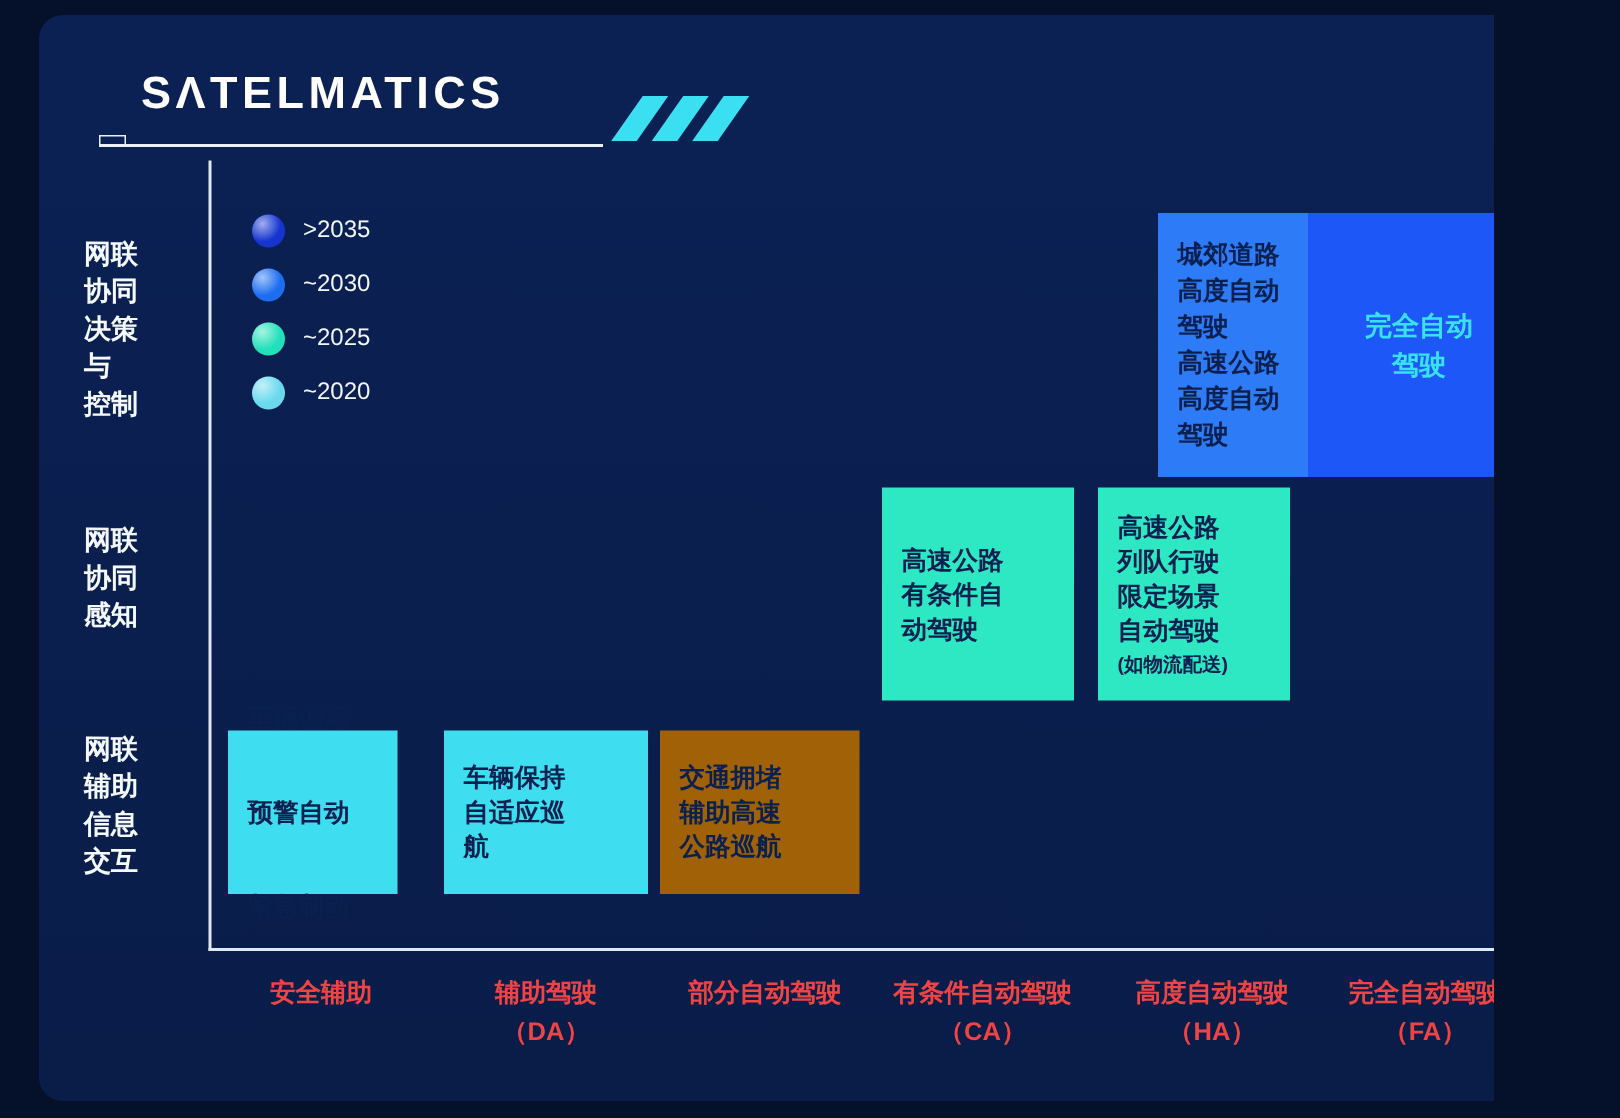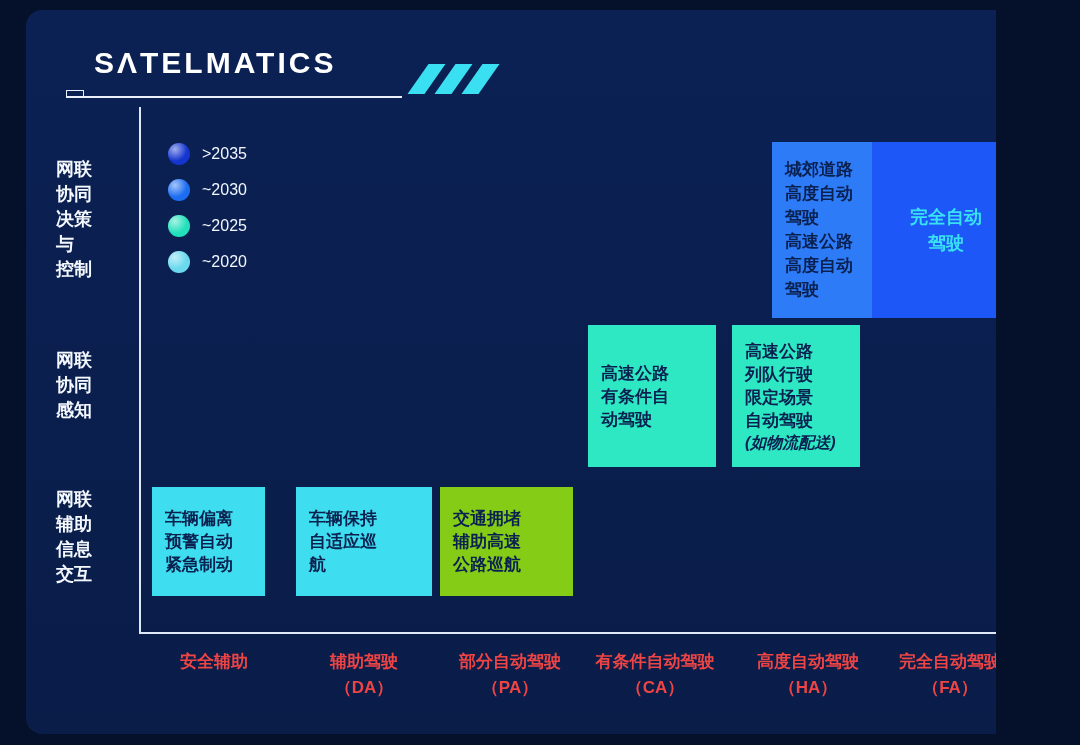--- a/index.html
+++ b/index.html
@@ -38,21 +38,21 @@
   .x-label{position:absolute;top:649px;width:170px;text-align:center;color:#ef4444;
            font-weight:700;font-size:17px;line-height:26px;}
   .x-label span{display:block;}
   .xl-0{left:129px}.xl-1{left:279px}.xl-2{left:425px}.xl-3{left:570px}.xl-4{left:723px}.xl-5{left:865px}
 
   
   .cell{position:absolute;display:flex;flex-direction:column;justify-content:center;
         padding-left:13px;box-sizing:border-box;color:#0a2150;font-weight:700;
         font-size:17px;line-height:23px;}
   .cell span{display:block;}
-  .cell .note{font-size:16px;line-height:18px;margin-top:2px;font-style:italic;}
+  .cell .note{font-size:13px;line-height:18px;margin-top:2px;}
   .c0{left:152px;top:487px;width:113px;height:109px;}
   .c1{left:296px;top:487px;width:136px;height:109px;}
   .c2{left:440px;top:487px;width:133px;height:109px;}
   .c3{left:588px;top:325px;width:128px;height:142px;}
   .c4{left:732px;top:325px;width:128px;height:142px;}
   .c5{left:732px;top:142px;width:128px;height:176px;line-height:24px;margin-left:40px;}
   .c6{left:872px;top:142px;width:130px;height:176px;font-size:18px;line-height:26px;padding-left:18px;}
 </style>
 </head>
 <body>
@@ -113,46 +113,45 @@
   <div class="x-label xl-0">
     <span>安全辅助</span>
     <span></span>
   </div>
   <div class="x-label xl-1">
     <span>辅助驾驶</span>
     <span>（DA）</span>
   </div>
   <div class="x-label xl-2">
     <span>部分自动驾驶</span>
-    <span>（PA）</span>
   </div>
   <div class="x-label xl-3">
     <span>有条件自动驾驶</span>
     <span>（CA）</span>
   </div>
   <div class="x-label xl-4">
     <span>高度自动驾驶</span>
     <span>（HA）</span>
   </div>
   <div class="x-label xl-5">
     <span>完全自动驾驶</span>
     <span>（FA）</span>
   </div>
 
-  <div class="cell c0" style="background: rgb(62, 222, 240);">
+  <div class="cell c0" style="background: rgb(62, 222, 240); gap: 40px;">
     <span>车辆偏离</span>
     <span>预警自动</span>
     <span>紧急制动</span>
   </div>
   <div class="cell c1" style="background: rgb(62, 222, 240);">
     <span>车辆保持</span>
     <span>自适应巡</span>
     <span>航</span>
   </div>
-  <div class="cell c2" style="background: #84cc16;">
+  <div class="cell c2" style="background: #a16207;">
     <span>交通拥堵</span>
     <span>辅助高速</span>
     <span>公路巡航</span>
   </div>
   <div class="cell c3" style="background: rgb(46, 232, 196);">
     <span>高速公路</span>
     <span>有条件自</span>
     <span>动驾驶</span>
   </div>
   <div class="cell c4" style="background: rgb(46, 232, 196);">

